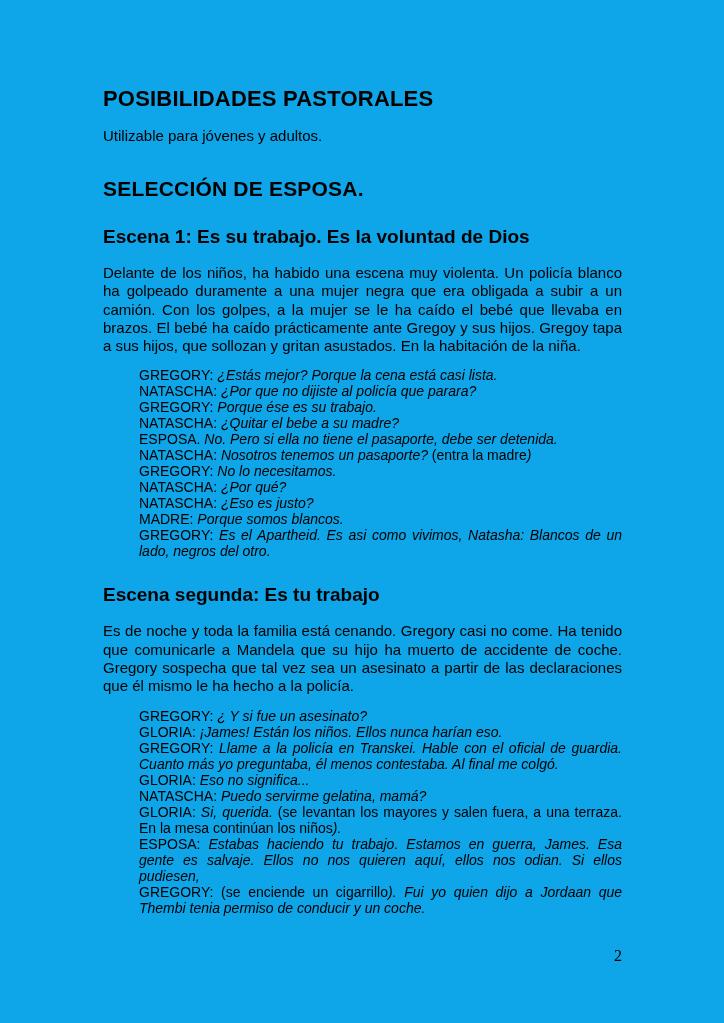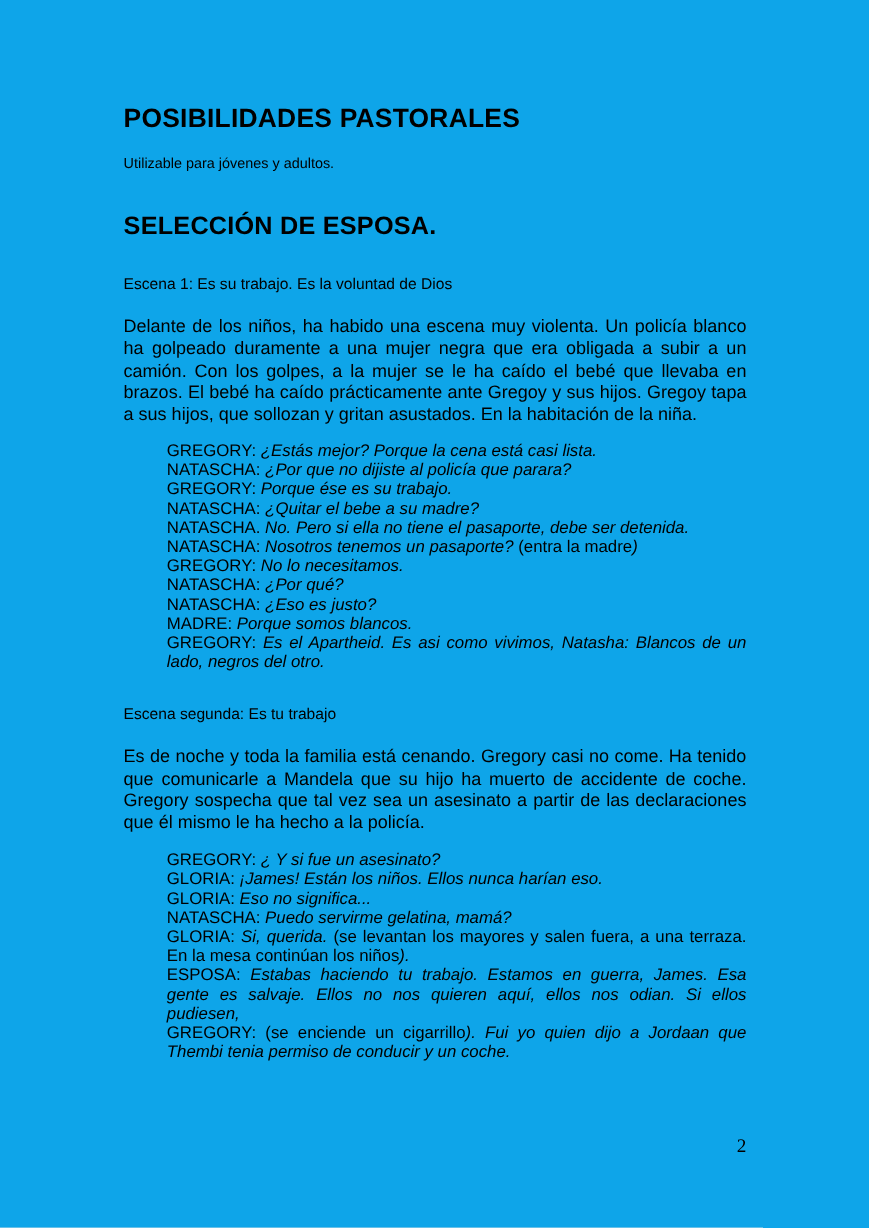--- a/index.html
+++ b/index.html
@@ -19,34 +19,34 @@
     padding: 86px 102px 0 103px;
   }
   .doc-title {
     font-size: 22px;
     font-weight: bold;
     line-height: 26px;
     margin: 0;
     letter-spacing: 0.2px;
   }
   .doc-subtitle {
-    font-size: 12px;
+    font-size: 15px;
     line-height: 18px;
     margin: 15px 0 0 0;
   }
   .selection-heading {
     font-size: 21px;
     font-weight: bold;
     line-height: 25px;
     margin: 31px 0 0 0;
     letter-spacing: 0.2px;
   }
   .scene-heading {
-    font-size: 13px;
-    font-weight: normal;
+    font-size: 19px;
+    font-weight: bold;
     line-height: 20px;
     margin: 26px 0 0 0;
   }
   .scene-desc {
     font-size: 15px;
     line-height: 18.3px;
     margin: 17px 0 0 0;
     text-align: justify;
   }
   .dialogue {
@@ -84,35 +84,36 @@
     <h2 class="selection-heading">SELECCIÓN DE ESPOSA.</h2>
     <div id="scenes">
         <section>
           <h3 class="scene-heading">Escena 1: Es su trabajo. Es la voluntad de Dios</h3>
           <p class="scene-desc">Delante de los niños, ha habido una escena muy violenta. Un policía blanco ha golpeado duramente a una mujer negra que era obligada a subir a un camión. Con los golpes, a la mujer se le ha caído el bebé que llevaba en brazos. El bebé ha caído prácticamente ante Gregoy y sus hijos. Gregoy tapa a sus hijos, que sollozan y gritan asustados. En la habitación de la niña.</p>
           <div class="dialogue">
             <p class="dialogue-line"><span class="speaker">GREGORY:</span><span class="it"> ¿Estás mejor? Porque la cena está casi lista.</span></p>
             <p class="dialogue-line"><span class="speaker">NATASCHA:</span><span class="it"> ¿Por que no dijiste al policía que parara?</span></p>
             <p class="dialogue-line"><span class="speaker">GREGORY:</span><span class="it"> Porque ése es su trabajo.</span></p>
             <p class="dialogue-line"><span class="speaker">NATASCHA:</span><span class="it"> ¿Quitar el bebe a su madre?</span></p>
-            <p class="dialogue-line"><span class="speaker">NATASCHA.</span><span class="it"> No. Pero si ella no tiene el pasaporte, debe ser detenida.</span></p>
+            <p class="dialogue-line"><span class="speaker">ESPOSA.</span><span class="it"> No. Pero si ella no tiene el pasaporte, debe ser detenida.</span></p>
             <p class="dialogue-line"><span class="speaker">NATASCHA:</span><span class="it"> Nosotros tenemos un pasaporte? </span><span class="up">(entra la madre</span><span class="it">)</span></p>
             <p class="dialogue-line"><span class="speaker">GREGORY:</span><span class="it"> No lo necesitamos.</span></p>
             <p class="dialogue-line"><span class="speaker">NATASCHA:</span><span class="it"> ¿Por qué?</span></p>
             <p class="dialogue-line"><span class="speaker">NATASCHA:</span><span class="it"> ¿Eso es justo?</span></p>
             <p class="dialogue-line"><span class="speaker">MADRE:</span><span class="it"> Porque somos blancos.</span></p>
             <p class="dialogue-line"><span class="speaker">GREGORY:</span><span class="it"> Es el Apartheid. Es asi como vivimos, Natasha: Blancos de un lado, negros del otro.</span></p>
           </div>
         </section>
         <section>
           <h3 class="scene-heading">Escena segunda: Es tu trabajo</h3>
           <p class="scene-desc">Es de noche y toda la familia está cenando. Gregory casi no come. Ha tenido que comunicarle a Mandela que su hijo ha muerto de accidente de coche. Gregory sospecha que tal vez sea un asesinato a partir de las declaraciones que él mismo le ha hecho a la policía.</p>
           <div class="dialogue">
             <p class="dialogue-line"><span class="speaker">GREGORY:</span><span class="it"> ¿ Y si fue un asesinato?</span></p>
             <p class="dialogue-line"><span class="speaker">GLORIA:</span><span class="it"> ¡James! Están los niños. Ellos nunca harían eso.</span></p>
+            <p class="dialogue-line"><span class="speaker">GREGORY:</span><span class="it"> Llame a la policía en Transkei. Hable con el oficial de guardia. Cuanto más yo preguntaba, él menos contestaba. Al final me colgó.</span></p>
             <p class="dialogue-line"><span class="speaker">GLORIA:</span><span class="it"> Eso no significa...</span></p>
             <p class="dialogue-line"><span class="speaker">NATASCHA:</span><span class="it"> Puedo servirme gelatina, mamá?</span></p>
             <p class="dialogue-line"><span class="speaker">GLORIA:</span><span class="it"> Si, querida. </span><span class="up">(se levantan los mayores y salen fuera, a una terraza. En la mesa continúan los niños</span><span class="it">).</span></p>
             <p class="dialogue-line stretch"><span class="speaker">ESPOSA:</span><span class="it"> Estabas haciendo tu trabajo. Estamos en guerra, James. Esa gente es salvaje. Ellos no nos quieren aquí, ellos nos odian. Si ellos pudiesen,</span></p>
             <p class="dialogue-line"><span class="speaker">GREGORY:</span><span class="up"> (se enciende un cigarrillo</span><span class="it">). Fui yo quien dijo a Jordaan que Thembi tenia permiso de conducir y un coche.</span></p>
           </div>
         </section>
       </div>
   </div>
   <div class="page-number">2</div>

